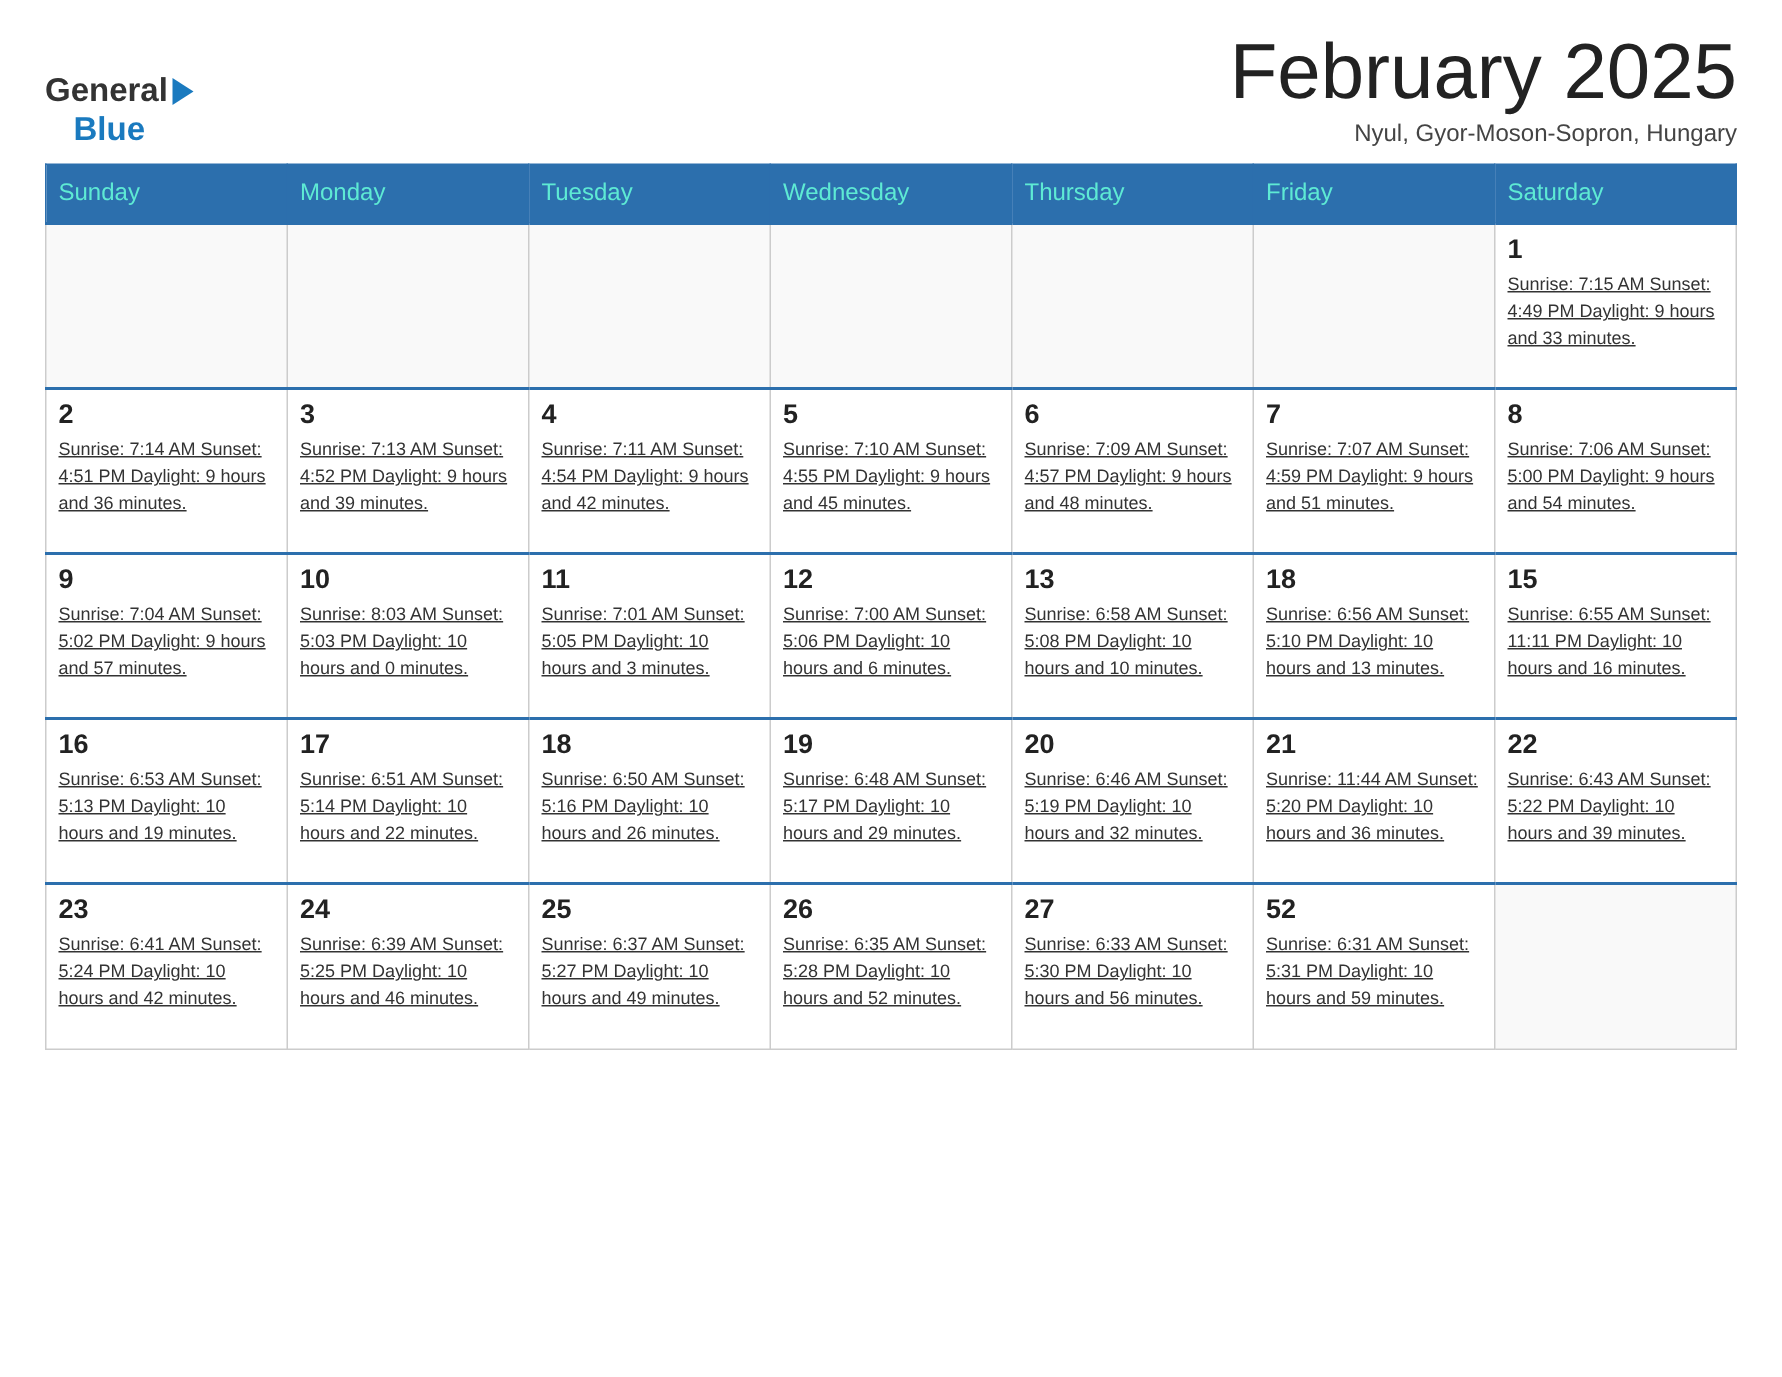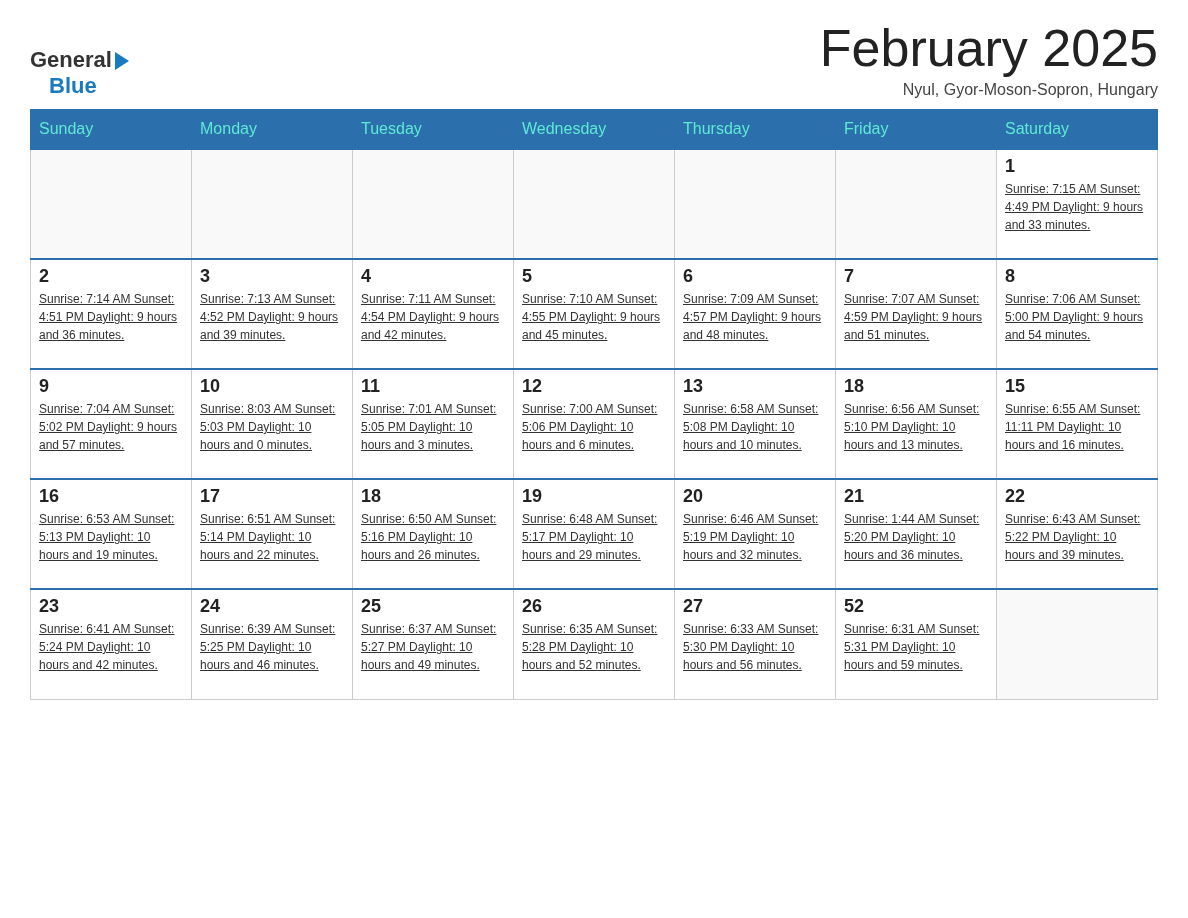--- a/index.html
+++ b/index.html
@@ -278,21 +278,21 @@
         </td>
         <td>
           <span class="day-number">20</span>
           <div class="day-info">Sunrise: 6:46 AM
 Sunset: 5:19 PM
 Daylight: 10 hours
 and 32 minutes.</div>
         </td>
         <td>
           <span class="day-number">21</span>
-          <div class="day-info">Sunrise: 1:44 AM
+          <div class="day-info">Sunrise: 11:44 AM
 Sunset: 5:20 PM
 Daylight: 10 hours
 and 36 minutes.</div>
         </td>
         <td>
           <span class="day-number">22</span>
           <div class="day-info">Sunrise: 6:43 AM
 Sunset: 5:22 PM
 Daylight: 10 hours
 and 39 minutes.</div>

